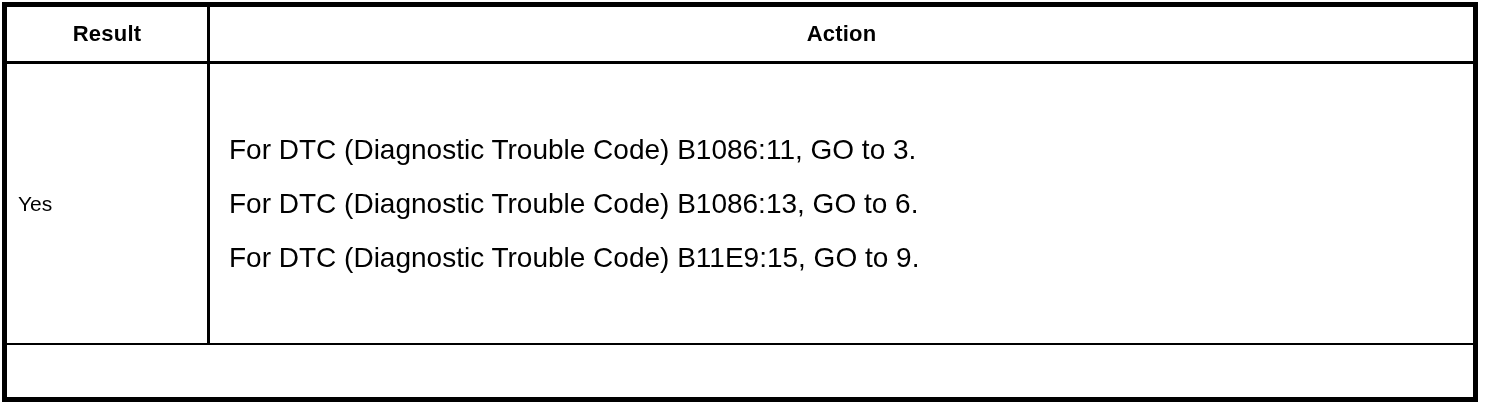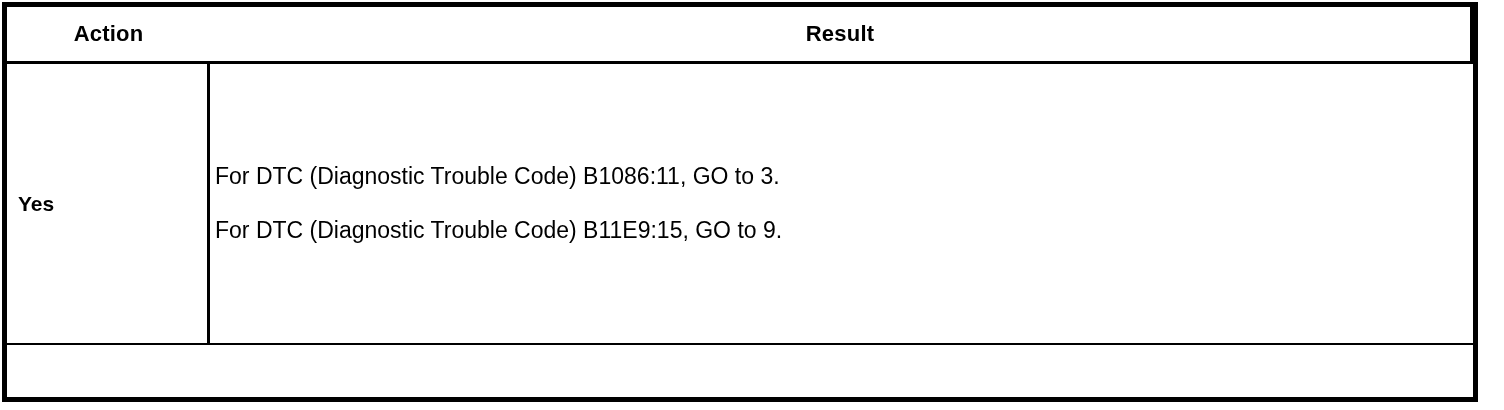--- a/index.html
+++ b/index.html
@@ -43,50 +43,50 @@
   .col-result { border-right: 3px solid #000000; }
 
   
   .row-yes-cell { border-bottom: 2px solid #000000; }
 
   .result-cell {
     display: flex;
     align-items: center;
     padding-left: 11px;
     font-size: 21px;
-    font-weight: bold;
   }
 
   .action-cell {
     display: flex;
     flex-direction: column;
     justify-content: center;
-    padding-left: 5px;
-    font-size: 23px;
+    padding-left: 19px;
+    font-size: 28px;
   }
 
   .action-line {
     height: 54px;
     display: flex;
     align-items: center;
     white-space: nowrap;
   }
 
   .action-cell.single .action-line { height: auto; }
 </style>
 </head>
 <body>
 
 <div class="page">
   <div class="pinpoint-table">
 
+    <div class="cell th col-result">Result</div>
     <div class="cell th">Action</div>
-    <div class="cell th col-result">Result</div>
 
     <div class="cell col-result row-yes-cell result-cell">Yes</div>
     <div class="cell row-yes-cell action-cell">
       <div class="action-line">For DTC (Diagnostic Trouble Code) B1086:11, GO to 3.</div>
+      <div class="action-line">For DTC (Diagnostic Trouble Code) B1086:13, GO to 6.</div>
       <div class="action-line">For DTC (Diagnostic Trouble Code) B11E9:15, GO to 9.</div>
     </div>
 
 
   </div>
 </div>
 
 </body></html>

